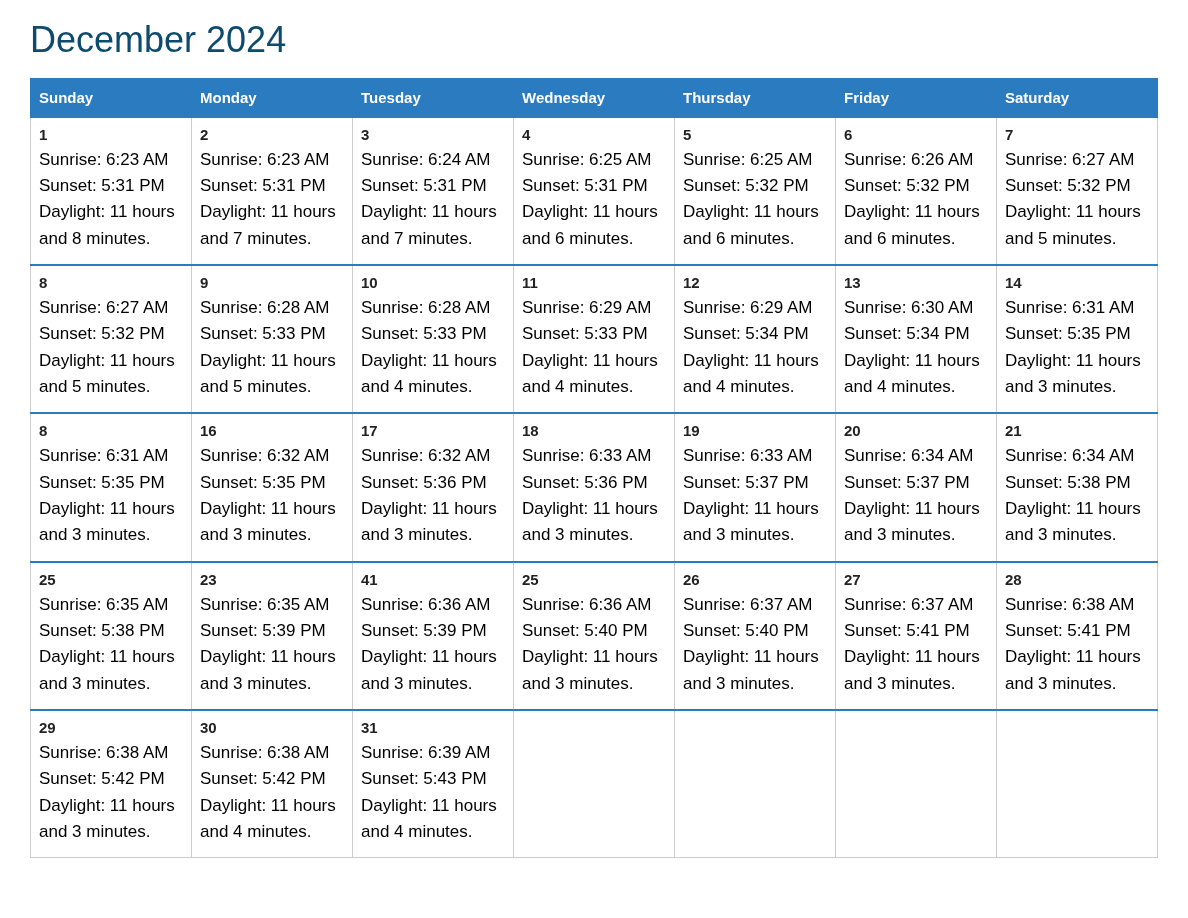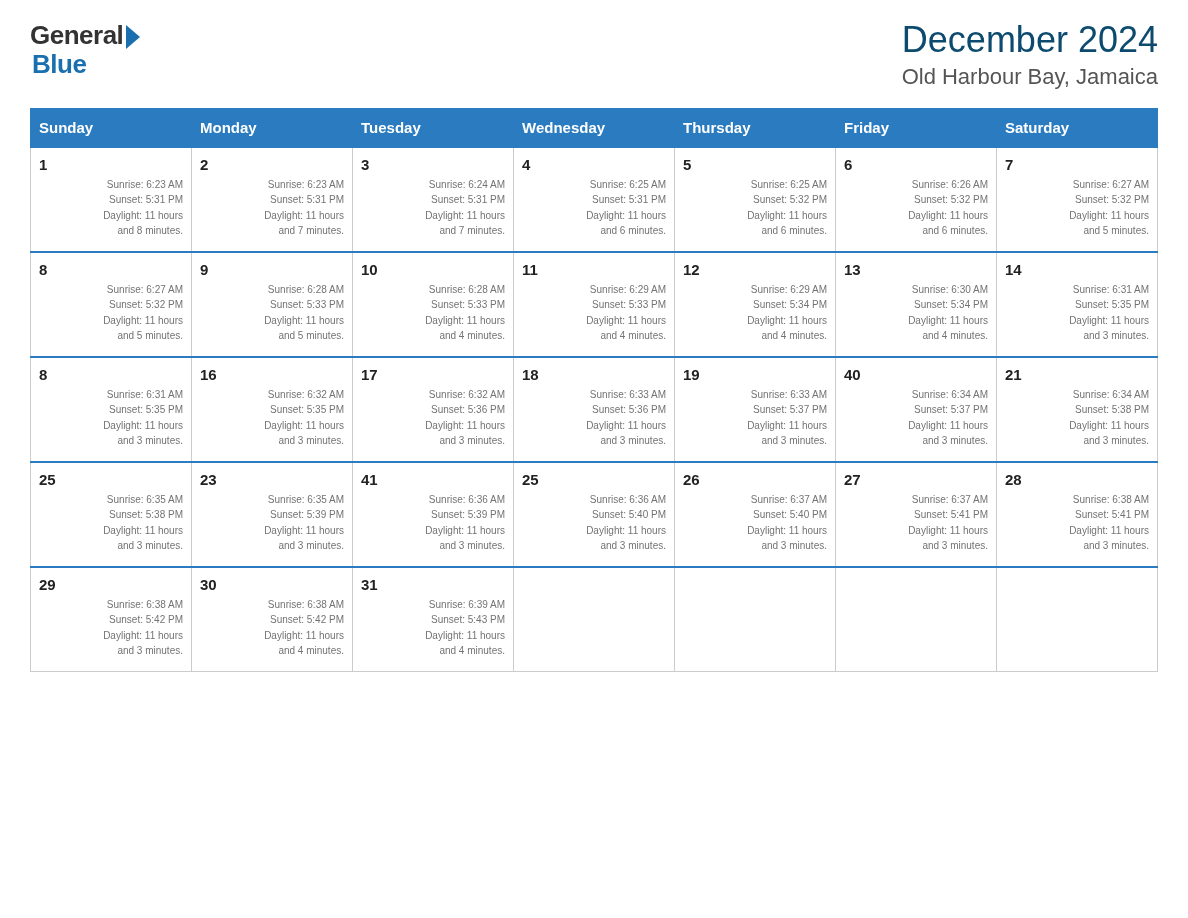--- a/index.html
+++ b/index.html
@@ -87,44 +87,35 @@
       min-height: 90px;
     }
     .day-num {
       font-size: 15px;
       font-weight: bold;
       color: #222;
       display: block;
       margin-bottom: 4px;
     }
     .day-info {
-      font-size: 10px;
+      font-size: 17px;
       line-height: 1.55;
-      color: #737373;
-      text-align: right;
+      color: #000000;
     }
     td.empty {
       border-top: 2px solid #2a7bbf;
       background: #fff;
     }
   </style>
 </head>
 <body>
 
 <div class="header">
-  <div class="logo">
-    <div class="logo-top">
-      <span class="logo-text-general">General</span>
-      <div class="logo-arrow"></div>
-    </div>
-    <span class="logo-text-blue">Blue</span>
-  </div>
   <div class="title-block">
     <div class="calendar-title">December 2024</div>
-    <div class="calendar-subtitle">Old Harbour Bay, Jamaica</div>
   </div>
 </div>
 
 <table>
   <thead>
     <tr>
     <th>Sunday</th>
         <th>Monday</th>
         <th>Tuesday</th>
         <th>Wednesday</th>
@@ -304,21 +295,21 @@
         <td>
           <span class="day-num">19</span>
         <div class="day-info">
           Sunrise: 6:33 AM<br>
           Sunset: 5:37 PM<br>
           Daylight: 11 hours<br>
           and 3 minutes.
         </div>
         </td>
         <td>
-          <span class="day-num">40</span>
+          <span class="day-num">20</span>
         <div class="day-info">
           Sunrise: 6:34 AM<br>
           Sunset: 5:37 PM<br>
           Daylight: 11 hours<br>
           and 3 minutes.
         </div>
         </td>
         <td>
           <span class="day-num">21</span>
         <div class="day-info">

